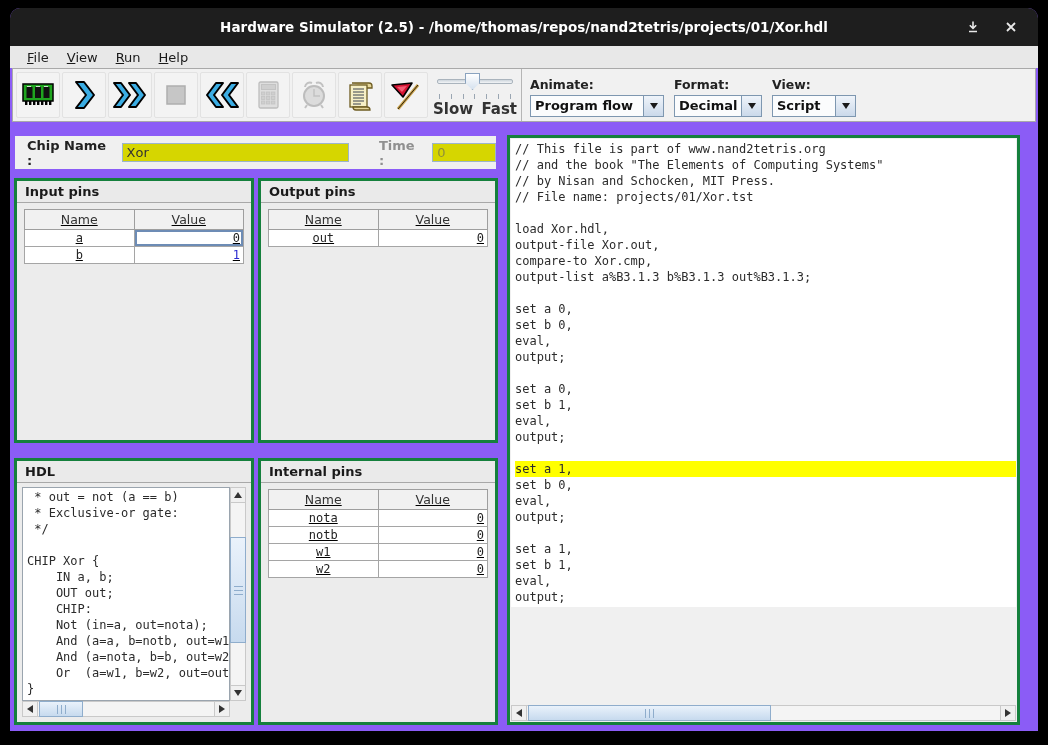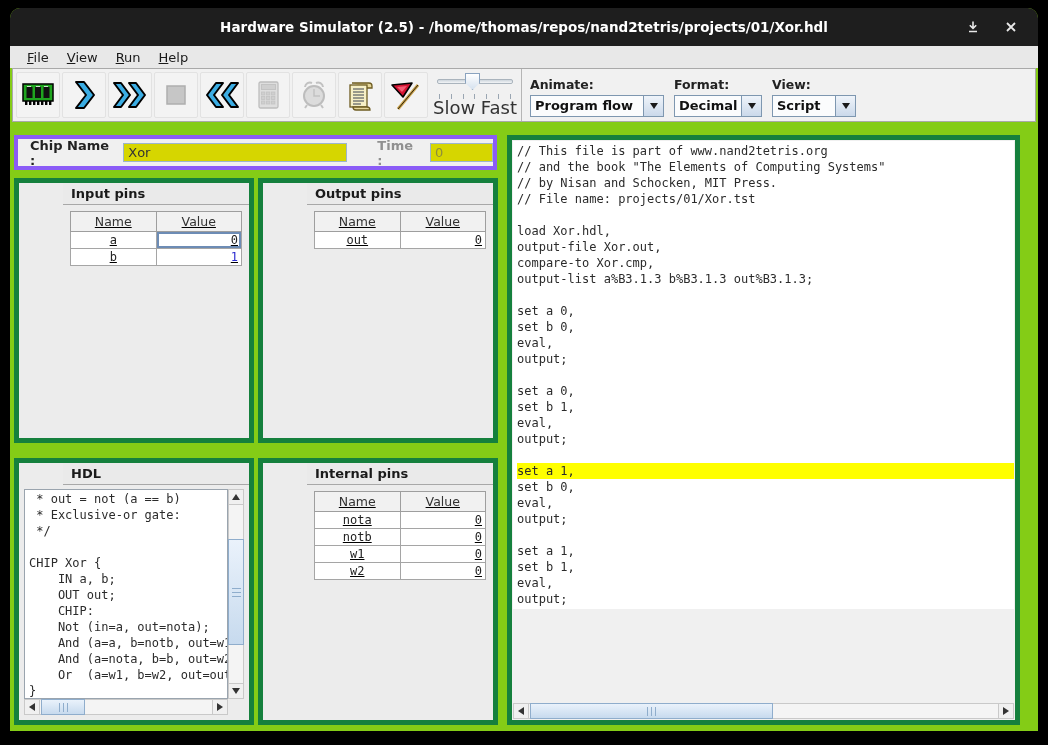--- a/index.html
+++ b/index.html
@@ -1,19 +1,19 @@
 <!DOCTYPE html>
 <html><head>
 <meta charset="utf-8">
 <style>
   * { margin:0; padding:0; box-sizing:border-box; }
   html,body { width:1048px; height:745px; background:#000; overflow:hidden;
               font-family:"DejaVu Sans", sans-serif; }
   .window { position:absolute; left:10px; top:8px; width:1028px; height:723px;
-            background:#84cc16; border-radius:10px 10px 0 0; }
+            background:#8b5cf6; border-radius:10px 10px 0 0; }
 
   
   .titlebar { position:absolute; left:0; top:0; right:0; height:38px;
               background:#1e1e1e; border-radius:10px 10px 0 0; }
   .title { position:absolute; left:0; right:0; top:0; height:38px; line-height:38px;
            text-align:center; color:#fff; font-weight:bold; font-size:13.5px; }
   .win-btn { position:absolute; top:9px; width:22px; height:20px; display:flex;
              align-items:center; justify-content:center; }
   .win-btn.min { right:54px; } .win-btn.close { right:16px; }
 
@@ -35,42 +35,42 @@
   .slider-track { position:absolute; left:4px; top:9px; width:76px; height:5px;
                   border:1px solid #aab4bd; border-radius:2px;
                   background:linear-gradient(#cdd5dc,#f3f5f7); }
   .slider-thumb { position:absolute; left:32px; top:3px; width:15px; height:17px;
                   background:linear-gradient(#ffffff,#d6e2ef); border:1px solid #8aa3bf;
                   clip-path:polygon(0 0,100% 0,100% 58%,50% 100%,0 58%); }
   .slider-ticks { position:absolute; left:6px; top:24px; width:72px; display:flex;
                   justify-content:space-between; }
   .slider-ticks i { width:1px; height:5px; background:#9aa6b2; }
   .slider-labels { position:absolute; left:0; right:0; bottom:2px; display:flex;
-                   justify-content:space-between; font-weight:normal; font-size:18px; color:#333; }
+                   justify-content:space-between; font-weight:bold; font-size:15px; color:#333; }
   .dd-sep { width:1px; height:52px; background:#b5b5b5; margin-left:4px; flex:none; }
   .dd-panel { display:flex; padding:3px 0 0 8px; flex:none; }
   .dd-group { margin-right:10px;font-weight:bold; }
   .dd-label { font-size:12.5px; color:#222; margin-bottom:3px; }
   .combo { display:flex; height:22px; border:1px solid #7e97b0; background:#fbfcfd; }
   .combo-text { flex:1; font-size:13px; color:#111; padding:2px 4px; white-space:nowrap;
                 overflow:hidden; }
   .combo-btn { width:20px; border-left:1px solid #7e97b0; flex:none;
                background:linear-gradient(#eff4fa,#cbd9ea); display:flex;
                align-items:center; justify-content:center; }
   .combo-arrow { width:0; height:0; border:4px solid transparent;
                  border-top:6px solid #1a1a1a; margin-top:5px; }
   .combo.w-animate { width:134px; } .combo.w-format { width:88px; } .combo.w-view { width:84px; }
 
   
-  .panel { position:absolute; border:5px solid #15803d; background:#ececec;padding-left:44px; }
+  .panel { position:absolute; border:3px solid #15803d; background:#ececec; }
   .panel-header { height:22px; line-height:21px; padding-left:8px; font-weight:bold;
                   font-size:13px; color:#1a1a1a; border-bottom:1px solid #a8a8a8;
                   background:#eaeaea; }
   .chipbar { position:absolute; left:4px; top:127px; width:483px; height:35px;
-             border:4px solid #8b5cf6; background:#f0f0f0; display:flex; align-items:center; }
+             border:1px solid #8b5cf6; background:#f0f0f0; display:flex; align-items:center; }
   .chip-label { font-weight:bold; font-size:13px; color:#222; margin-left:12px; }
   .yfield { height:19px; background:#d6d600; border:1px solid #9db5cb; font-size:13px;
             padding:1px 4px; color:#333; font-family:"DejaVu Sans", sans-serif; }
   .yfield.chip { width:228px; margin-left:6px; }
   .time-label { font-weight:bold; font-size:13px; color:#909090; margin-left:30px; }
   .yfield.time { width:64px; margin-left:8px; color:#8e8e3a; }
 
   .pins-table { border-collapse:collapse; margin:6px auto 0; width:calc(100% - 14px);text-decoration:underline; }
   .pins-table th { height:20px; font-size:12.5px; font-weight:normal; color:#333;
                    background:#f1f1f1; border:1px solid #9e9e9e; }

